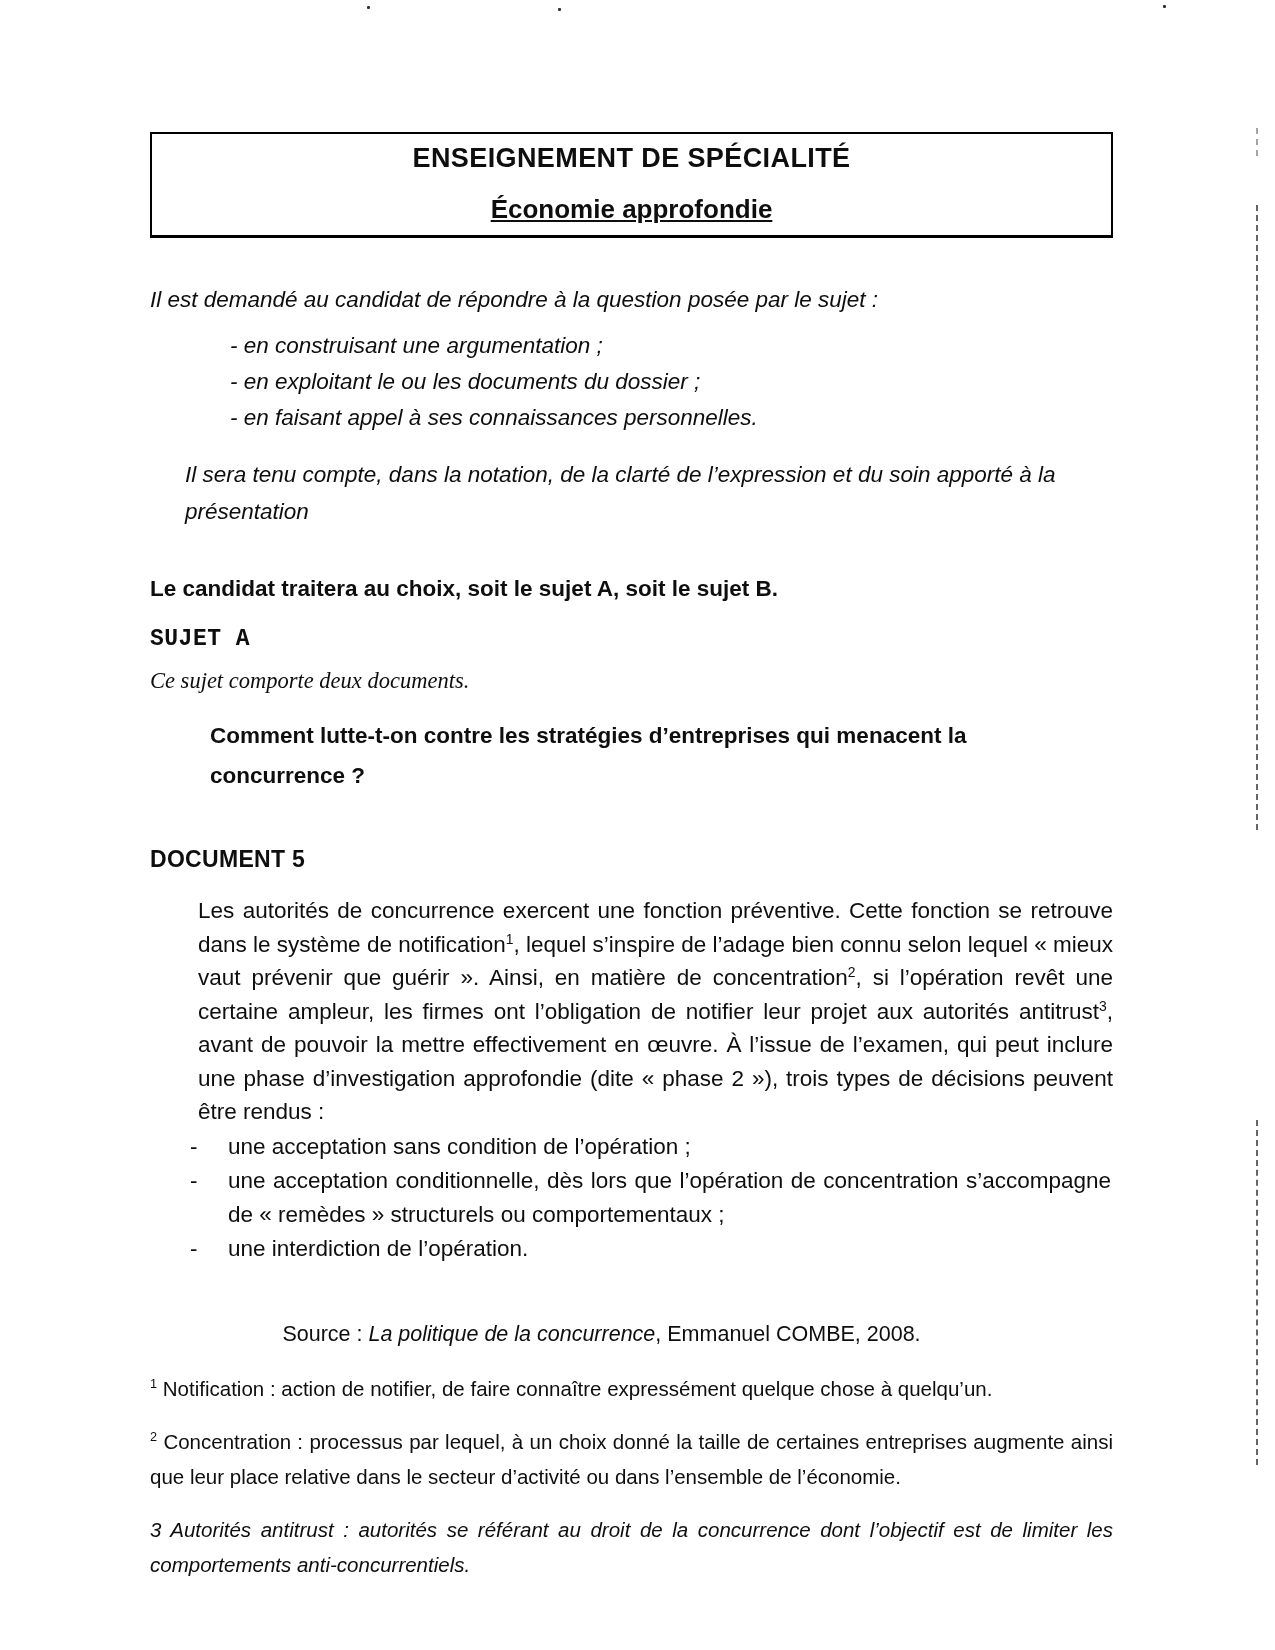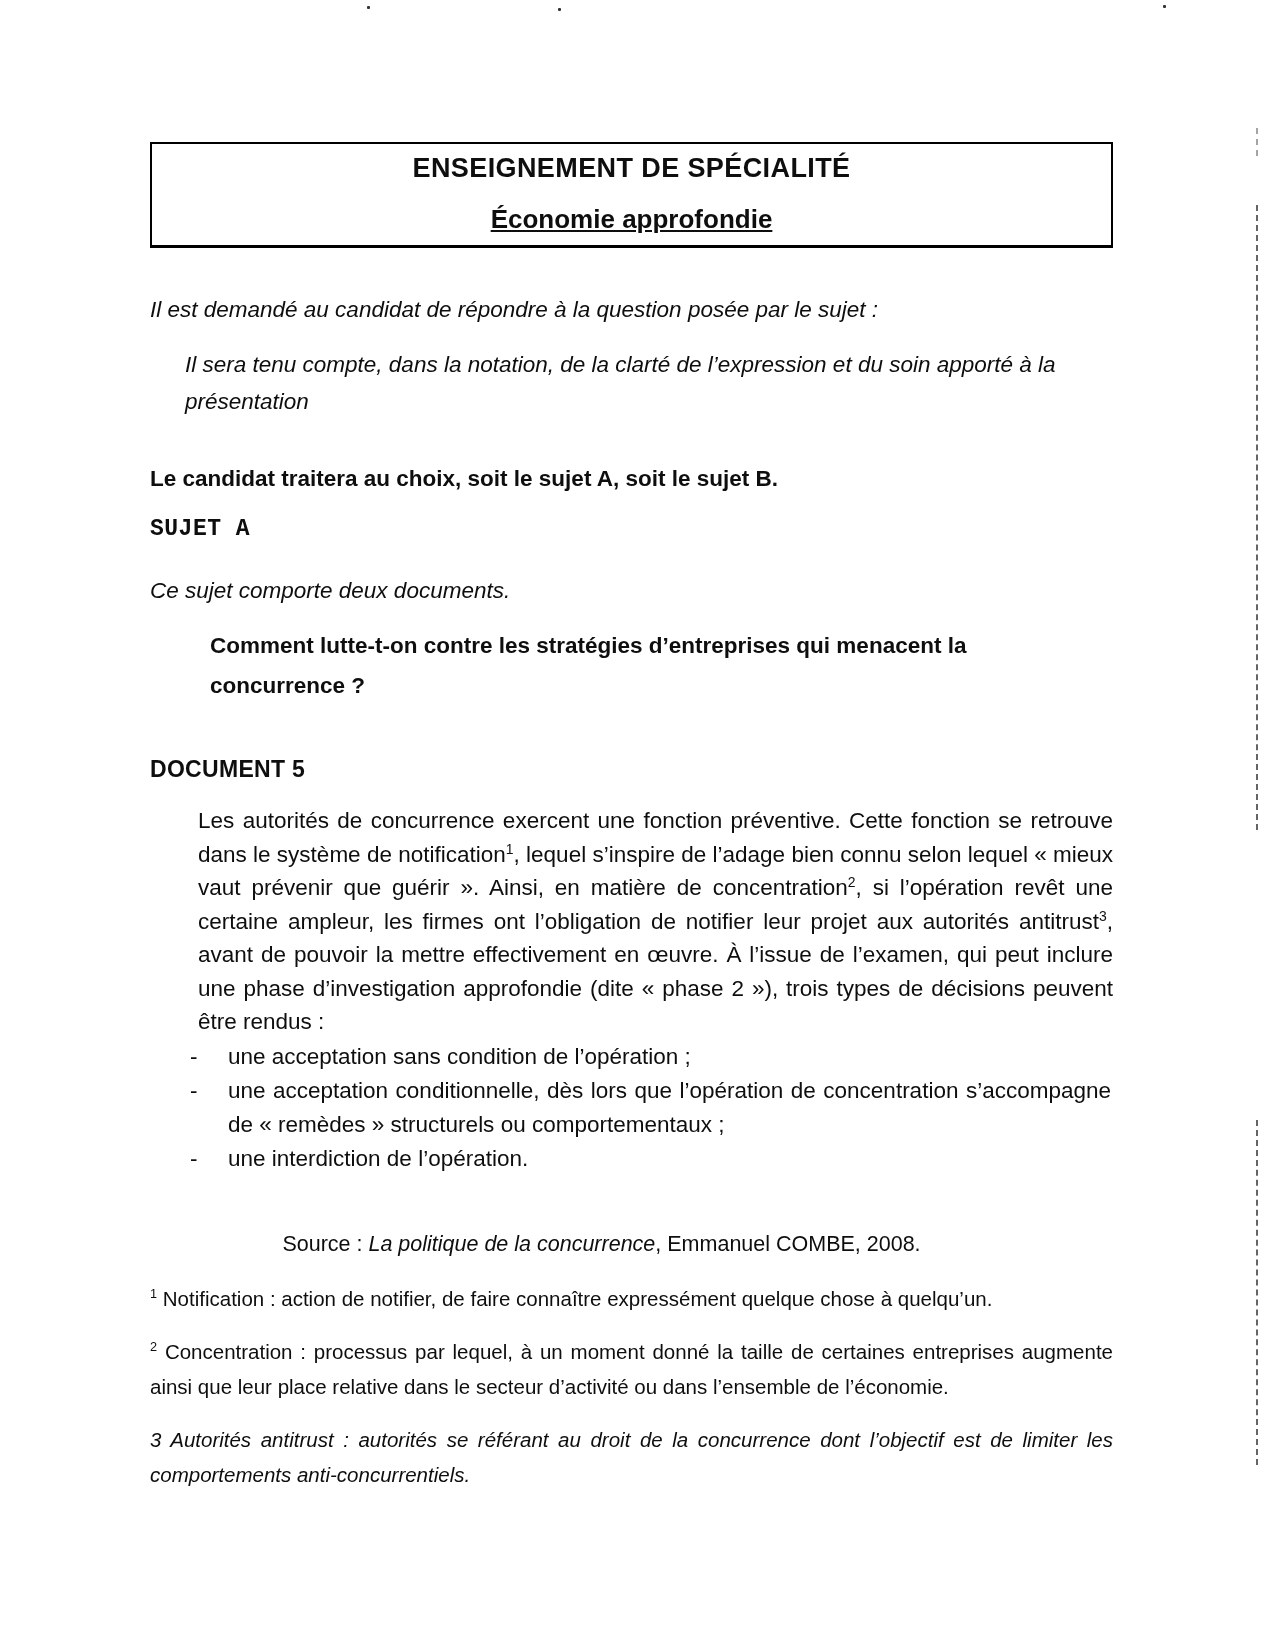--- a/index.html
+++ b/index.html
@@ -4,21 +4,21 @@
 <style>
   html,body { margin:0; padding:0; background:#ffffff; }
   .page {
     position:relative;
     width:1275px; height:1650px;
     background:#ffffff;
     color:#0e0e0e;
     font-family:"Liberation Sans", sans-serif;
     overflow:hidden;
   }
-  .content { position:absolute; left:150px; top:142px; width:963px; }
+  .content { position:absolute; left:150px; top:132px; width:963px; }
 
   .title-box {
     border:2px solid #000;
     border-bottom-width:3px;
     text-align:center;
     padding:5px 0 7px 0;
   }
   .box-line1 { font-weight:bold; font-size:27px; line-height:38px; letter-spacing:0.4px; }
   .box-line2 { font-weight:bold; font-size:26px; line-height:38px; margin-top:13px;text-decoration:underline; }
 
@@ -27,21 +27,21 @@
   .bold { font-weight:bold; }
   .center { }
 
   .intro { margin-top:46px; font-size:22.5px; line-height:32px; }
   .bullets { margin-top:12px; }
   .bullets p { padding-left:80px; font-size:22.5px; line-height:36px; }
   .note { margin-top:20px; font-size:22.5px; line-height:37px;margin-left:35px; }
 
   .choice { margin-top:44px; font-size:22.5px; line-height:30px; }
   .subject-title { margin-top:20px; font-size:23px; line-height:30px; letter-spacing:0.5px;font-family:Liberation Mono, monospace; }
-  .subject-sub { margin-top:32px; font-size:22.5px; line-height:30px; }
+  .subject-sub { margin-top:12px; font-size:22.5px; line-height:30px;font-family:Liberation Serif, serif; }
   .question { margin-top:20px; font-size:22.5px; line-height:40px; padding:0 60px; }
 
   .doc-heading { margin-top:48px; font-weight:bold; font-size:23px; line-height:30px; letter-spacing:0.3px; }
   .doc-para { margin-top:20px; font-size:22.5px; line-height:33.5px; text-align:justify;margin-left:48px; }
   sup { font-size:0.62em; line-height:0; }
 
   ul.decisions { list-style:none; margin:1px 0 0 0; padding:0; }
   ul.decisions li { display:flex; font-size:22.5px; line-height:34px; }
   ul.decisions .dash { flex:none; width:38px; padding-left:40px; }
   ul.decisions .li-text { flex:1; text-align:justify; padding-right:2px; }
@@ -74,20 +74,25 @@
 
   <div class="content">
 
     <div class="title-box">
       <div class="box-line1">ENSEIGNEMENT DE SPÉCIALITÉ</div>
       <div class="box-line2">Économie approfondie</div>
     </div>
 
     <p class="intro italic">Il est demandé au candidat de répondre à la question posée par le sujet :</p>
 
+    <div class="bullets">
+      <p class="italic">- en construisant une argumentation ;</p>
+      <p class="italic">- en exploitant le ou les documents du dossier ;</p>
+      <p class="italic">- en faisant appel à ses connaissances personnelles.</p>
+    </div>
 
     <p class="note italic">Il sera tenu compte, dans la notation, de la clarté de l’expression et du soin apporté à la présentation</p>
 
     <p class="choice bold center">Le candidat traitera au choix, soit le sujet A, soit le sujet B.</p>
 
     <p class="subject-title bold center">SUJET A</p>
 
     <p class="subject-sub italic center">Ce sujet comporte deux documents.</p>
 
     <p class="question bold center">Comment lutte-t-on contre les stratégies d’entreprises qui menacent la concurrence ?</p>
@@ -108,18 +113,18 @@
       <li>
         <span class="dash">-</span>
         <span class="li-text">une interdiction de l’opération.</span>
       </li>
     </ul>
 
     <p class="source"><span>Source : </span><em>La politique de la concurrence</em><span>, Emmanuel COMBE, 2008.</span></p>
 
     <p class="footnote fn1"><sup>1</sup><span> Notification : action de notifier, de faire connaître expressément quelque chose à quelqu’un.</span></p>
 
-    <p class="footnote fn2"><sup>2</sup><span> Concentration : processus par lequel, à un moment donné la taille de certaines entreprises augmente ainsi que leur place relative dans le secteur d’activité ou dans l’ensemble de l’économie.</span></p>
+    <p class="footnote fn2"><sup>2</sup><span> Concentration : processus par lequel, à un choix donné la taille de certaines entreprises augmente ainsi que leur place relative dans le secteur d’activité ou dans l’ensemble de l’économie.</span></p>
 
     <p class="footnote fn3"><span>3 Autorités antitrust : autorités se référant au droit de la concurrence dont l’objectif est de limiter les comportements anti-concurrentiels.</span></p>
 
   </div>
 </div>
 
 </body></html>

